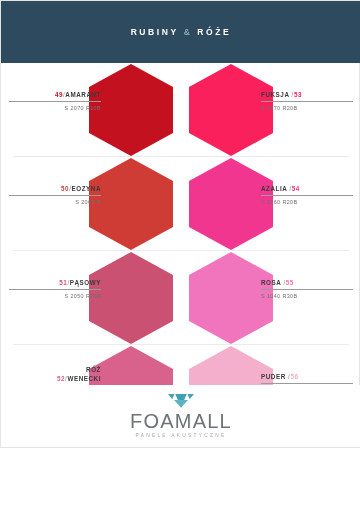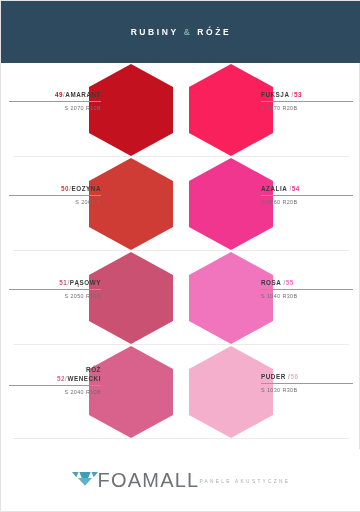--- a/index.html
+++ b/index.html
@@ -4,21 +4,21 @@
 <style>
   html,body{margin:0;padding:0;}
   body{
     width:360px;height:512px;
     background:#ffffff;
     font-family:"Liberation Sans", sans-serif;
     overflow:hidden;
     position:relative;
   }
   .page{
-    width:360px;height:512px;position:relative;
+    width:360px;height:448px;position:relative;
     background:#ffffff;
     box-sizing:border-box;
     border:1px solid #e3e3e3;
   }
 
   
   .header{
     position:absolute;left:0;top:0;width:360px;height:62px;
     background:#2d4a5e;
     display:flex;align-items:center;justify-content:center;
@@ -97,21 +97,21 @@
     font-size:6.3px;
     font-weight:bold;
     letter-spacing:.55px;
     color:#3a3a3a;
     line-height:9px;
   }
 
   
   .footer{
     position:absolute;left:0;bottom:0;width:360px;height:62px;
-    display:flex;align-items:center;justify-content:center;
+    display:flex;flex-direction:column;align-items:center;justify-content:center;
     background:#ffffff;
   }
   .logo-mark{
     width:26px;height:14px;margin-bottom:3px;
     position:relative;
   }
   .logo-word{
     font-size:20px;
     letter-spacing:1.2px;
     color:#6e7377;

